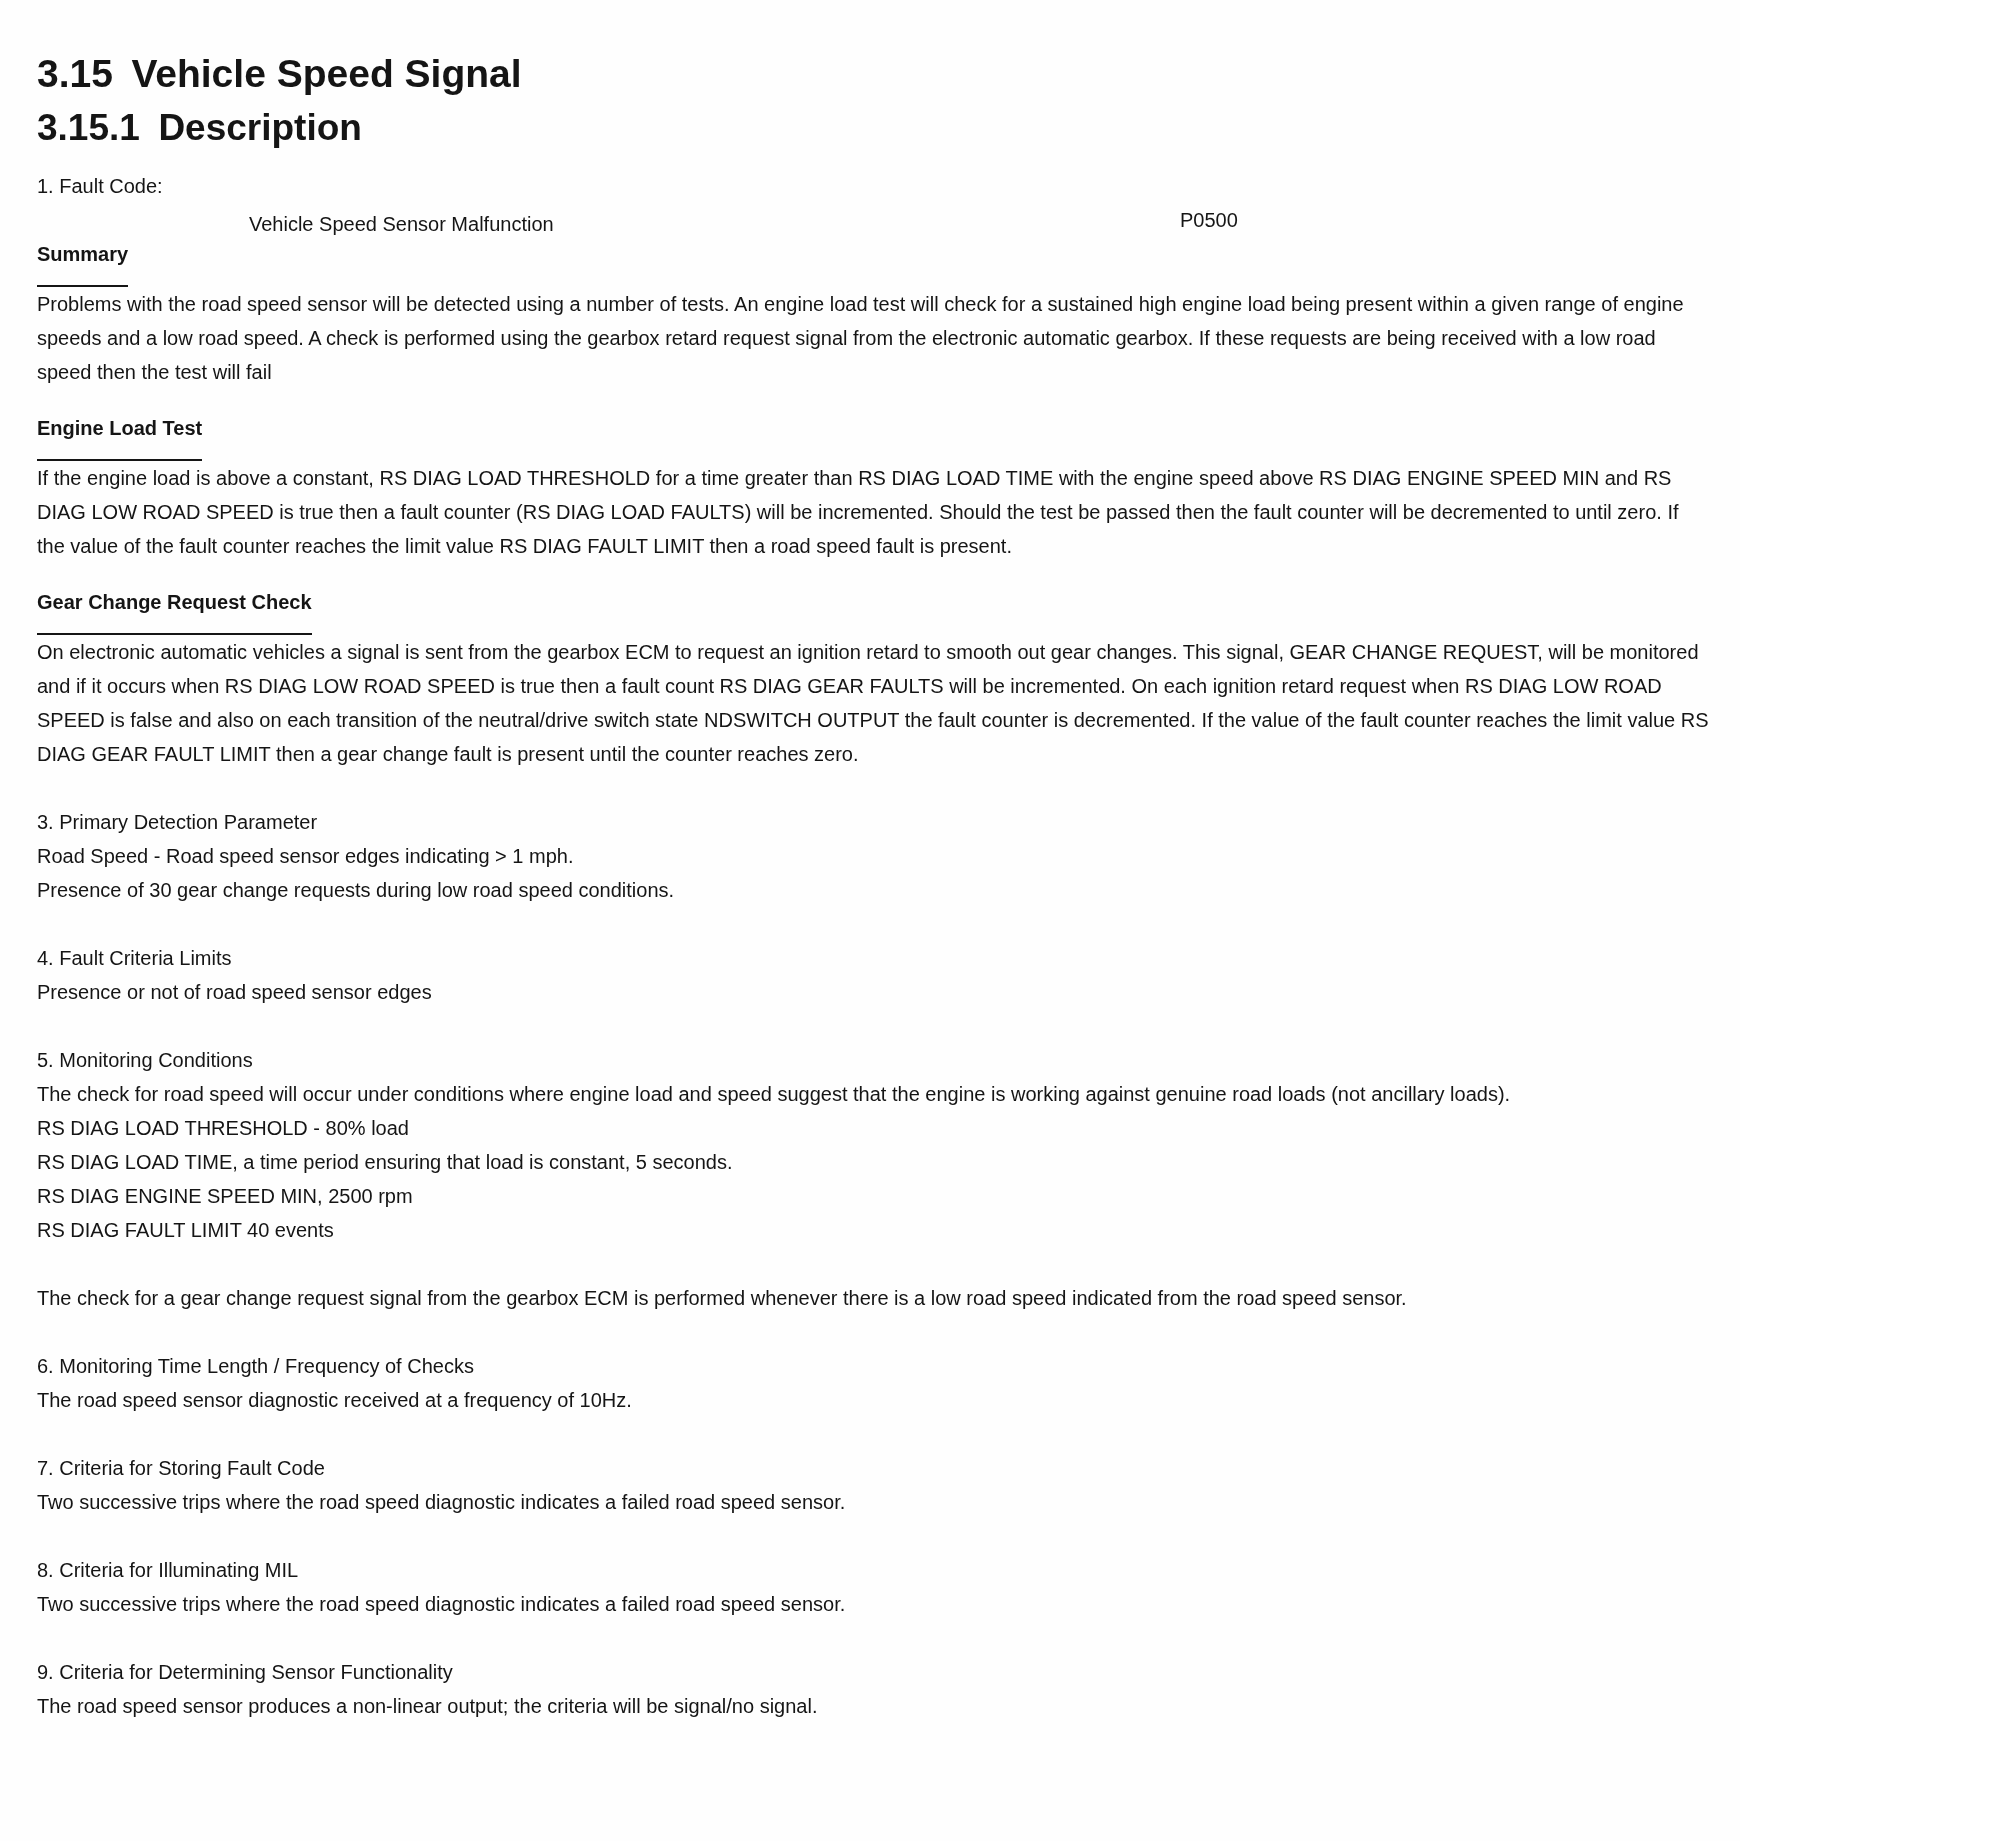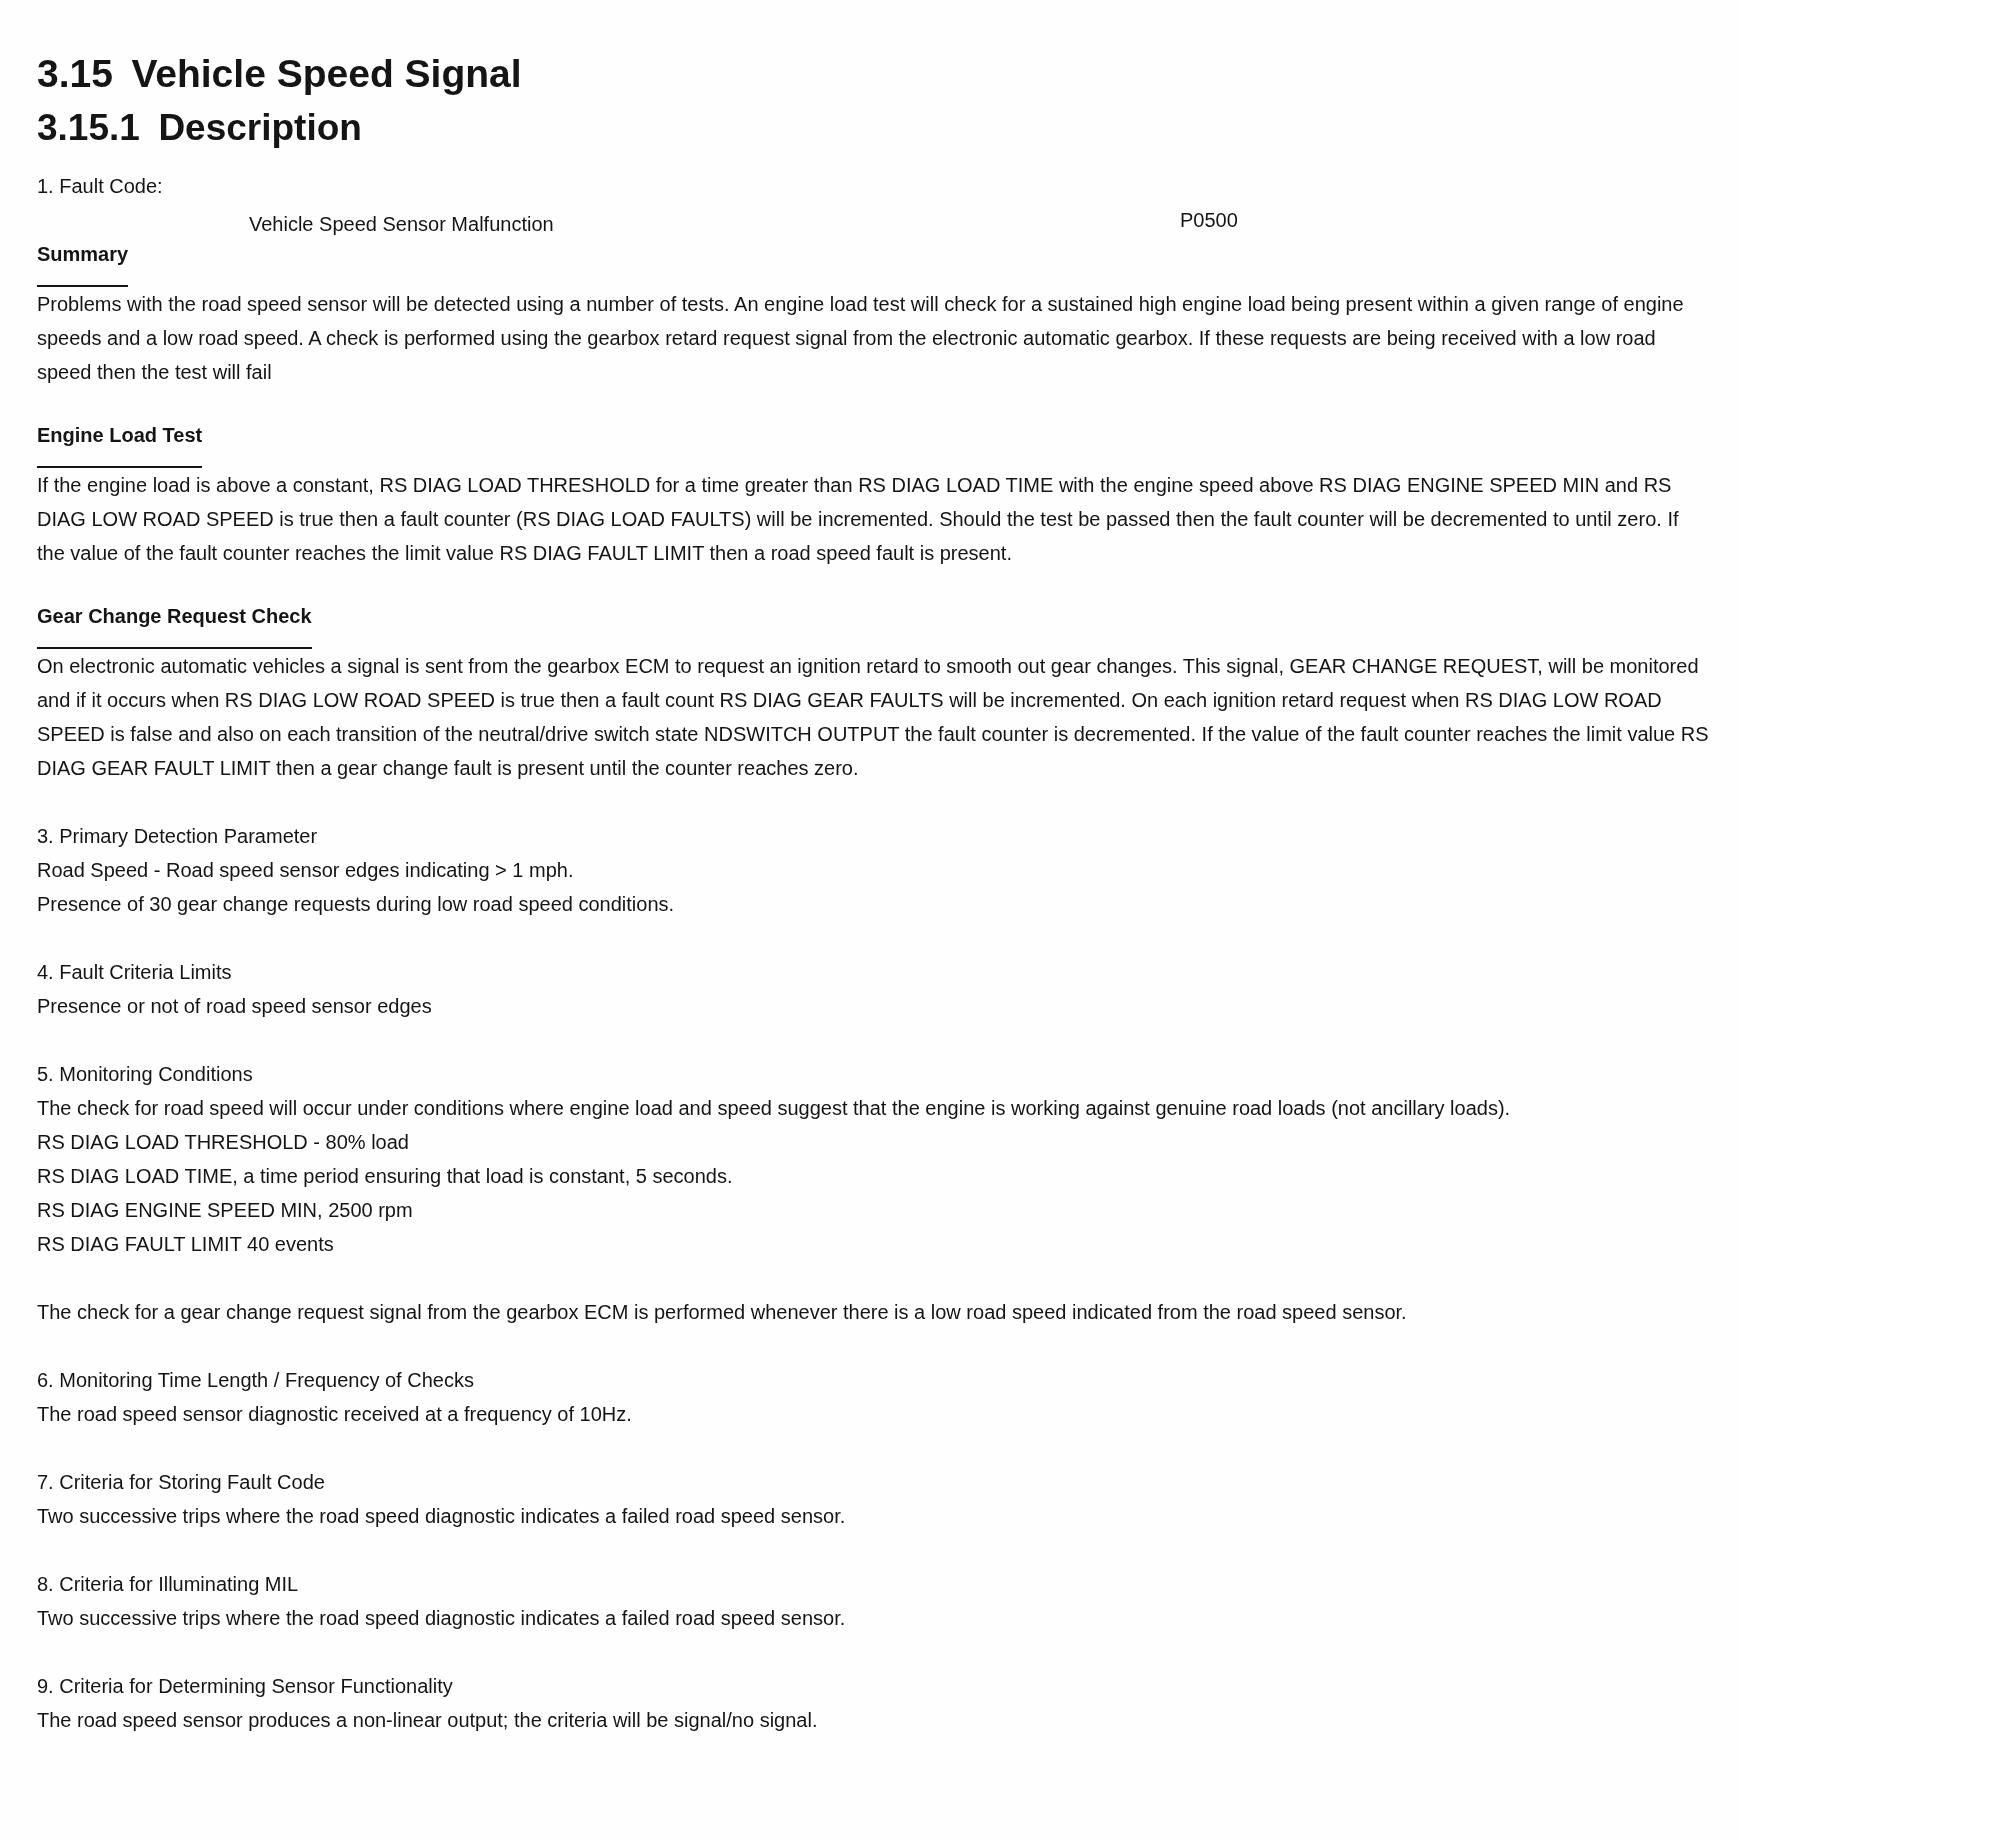--- a/index.html
+++ b/index.html
@@ -21,21 +21,21 @@
   .fault-row{position:relative;height:34px;}
   .fault-name{position:absolute;left:212px;top:4px;}
   .fault-code{position:absolute;left:1143px;top:0;}
   .subhead{
     font-weight:bold;
     display:inline-block;
     border-bottom:2.8px solid #151515;
     padding-bottom:15px;
     line-height:31px;
   }
-  .subsec{margin-top:29px;}
+  .subsec{margin-top:22px;}
   .sec{margin-top:34px;}
   .para{max-width:1925px;}
 </style>
 </head>
 <body>
 
 <div class="page">
 
   <div class="h1">
     <span class="hnum">3.15</span><span>Vehicle Speed Signal</span>

